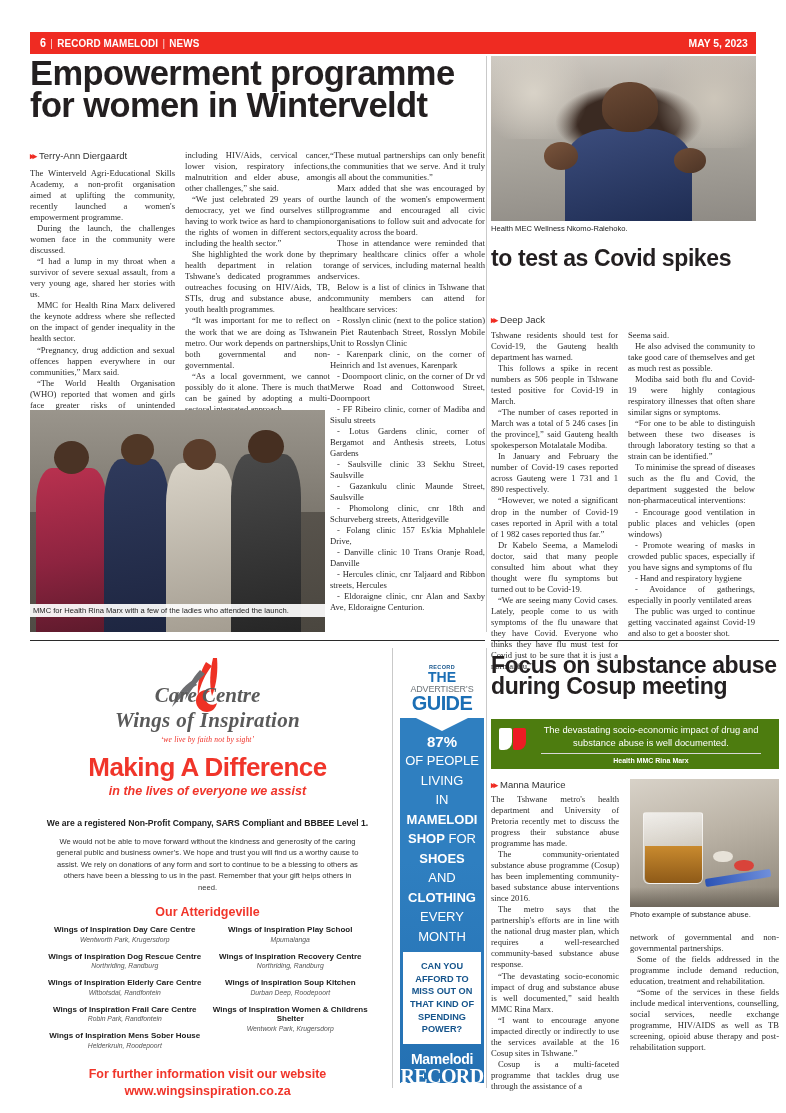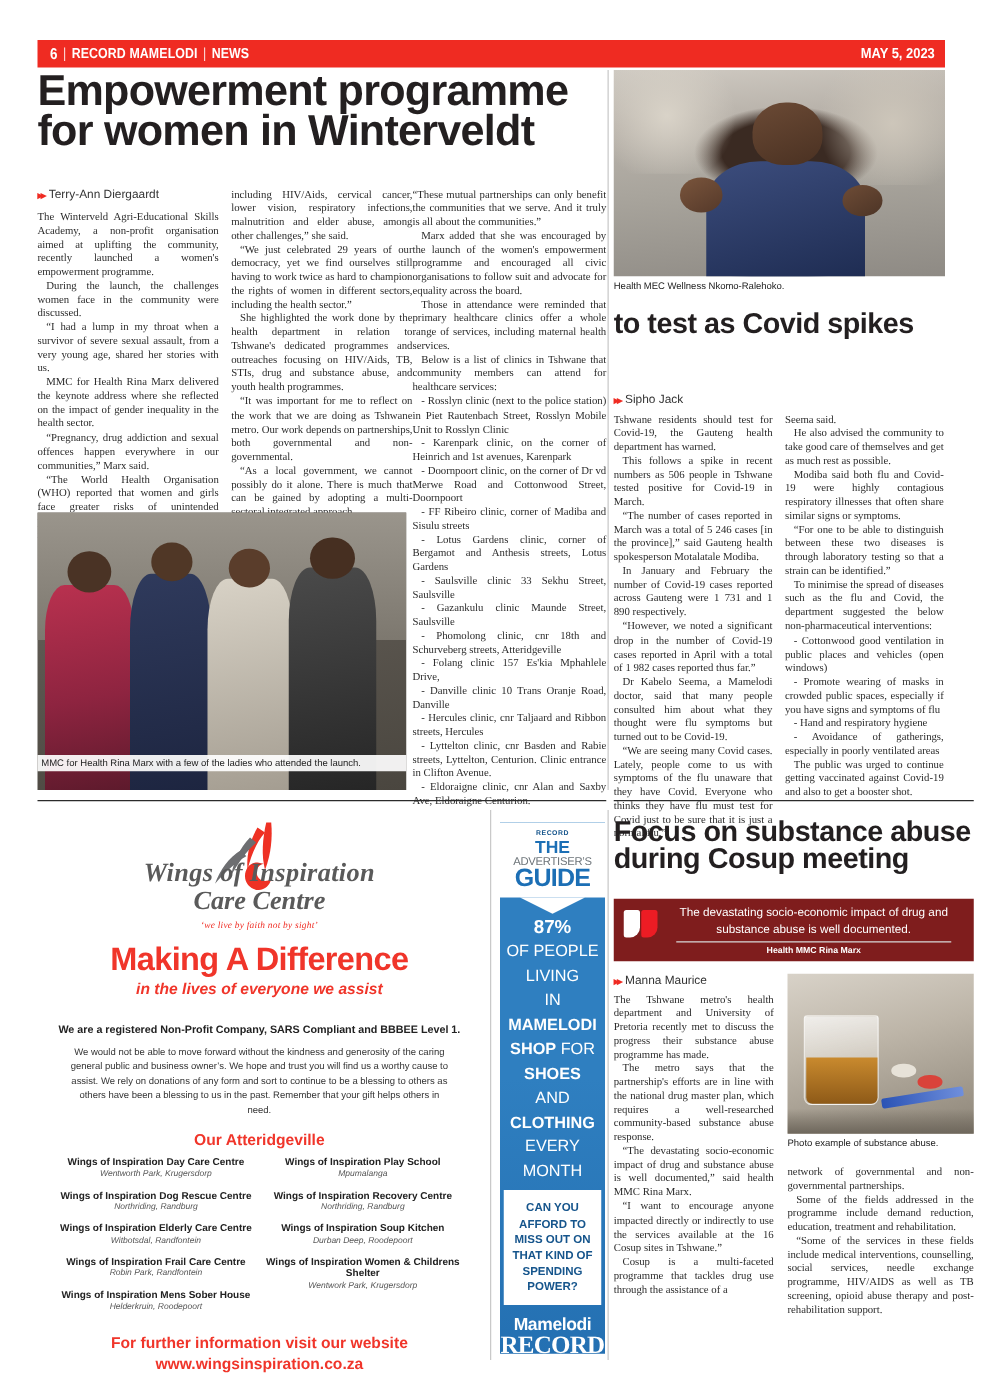--- a/index.html
+++ b/index.html
@@ -175,21 +175,21 @@
   .g-rec { font-family:"Liberation Serif", serif; font-size:20px; font-weight:bold;
     line-height:.95; letter-spacing:-.6px; }
   .g-tel { font-size:10.5px; font-weight:bold; margin-top:5px; }
   .g-dist { font-size:8.4px; line-height:1.35; margin-top:2px; padding:0 4px; }
 
   
   #art3-head { position:absolute; left:491px; top:655px; width:288px; }
   #art3-head .hl { font-size:23px; letter-spacing:-0.4px; }
   #quotebox {
     position:absolute; left:491px; top:719px; width:288px; height:50px;
-    background:#7f1d1d; color:#fff; display:flex; align-items:center;
+    background:#4d7c0f; color:#fff; display:flex; align-items:center;
     font-family:"Liberation Sans", sans-serif;
   }
   #quotebox .qmark { position:relative; width:44px; height:100%; flex:none; }
   #quotebox .qmark .w { position:absolute; left:8px; top:9px; width:13px; height:22px;
     background:#fff; border-radius:2px 2px 8px 2px; }
   #quotebox .qmark .r { position:absolute; left:22px; top:9px; width:13px; height:22px;
     background:#ed1c24; border-radius:2px 2px 8px 2px; }
   #quotebox .qbody { flex:1; padding-right:12px; text-align:center; }
   #quotebox .qtext { font-size:9.4px; line-height:1.35; }
   #quotebox .qline { height:1px; background:#d8d8d8; margin:4px 6px 3px; }
@@ -276,21 +276,20 @@
       <p>- Karenpark clinic, on the corner of Heinrich and 1st avenues, Karenpark</p>
       <p>- Doornpoort clinic, on the corner of Dr vd Merwe Road and Cottonwood Street, Doornpoort</p>
       <p>- FF Ribeiro clinic, corner of Madiba and Sisulu streets</p>
       <p>- Lotus Gardens clinic, corner of Bergamot and Anthesis streets, Lotus Gardens</p>
       <p>- Saulsville clinic 33 Sekhu Street, Saulsville</p>
       <p>- Gazankulu clinic Maunde Street, Saulsville</p>
       <p>- Phomolong clinic, cnr 18th and Schurveberg streets, Atteridgeville</p>
       <p>- Folang clinic 157 Es'kia Mphahlele Drive,</p>
       <p>- Danville clinic 10 Trans Oranje Road, Danville</p>
       <p>- Hercules clinic, cnr Taljaard and Ribbon streets, Hercules</p>
-      <p>- Lyttelton clinic, cnr Basden and Rabie streets, Lyttelton, Centurion. Clinic entrance in Clifton Avenue.</p>
       <p>- Eldoraigne clinic, cnr Alan and Saxby Ave, Eldoraigne Centurion.</p>
     </div>
 
   <div id="photo1">
     <div class="blur1"></div>
     <div class="blur2"></div>
     <div class="jacket"></div>
     <div class="skin"></div>
     <div class="hand"></div>
     <div class="hand2"></div>
@@ -308,58 +307,58 @@
     <div class="h3"></div>
     <div class="h4"></div>
   </div>
   <div id="cap2" class="caption">MMC for Health Rina Marx with a few of the ladies who attended the launch.</div>
 
   <div id="art2-head">
     <div class="hl">to test as Covid spikes</div>
   </div>
   <div id="art2-by" class="byline">
     <span class="arrows">▸▸</span>
-    <span>Sipho Jack</span>
+    <span>Deep Jack</span>
   </div>
   <div id="art2-cols">
     <div class="col body-col">
         <p class="noind">Tshwane residents should test for Covid-19, the Gauteng health department has warned.</p>
         <p>This follows a spike in recent numbers as 506 people in Tshwane tested positive for Covid-19 in March.</p>
         <p>“The number of cases reported in March was a total of 5 246 cases [in the province],” said Gauteng health spokesperson Motalatale Modiba.</p>
         <p>In January and February the number of Covid-19 cases reported across Gauteng were 1 731 and 1 890 respectively.</p>
         <p>“However, we noted a significant drop in the number of Covid-19 cases reported in April with a total of 1 982 cases reported thus far.”</p>
         <p>Dr Kabelo Seema, a Mamelodi doctor, said that many people consulted him about what they thought were flu symptoms but turned out to be Covid-19.</p>
         <p>“We are seeing many Covid cases. Lately, people come to us with symptoms of the flu unaware that they have Covid. Everyone who thinks they have flu must test for Covid just to be sure that it is just a normal flu,”</p>
       </div>
     <div class="col body-col">
         <p class="noind">Seema said.</p>
         <p>He also advised the community to take good care of themselves and get as much rest as possible.</p>
         <p>Modiba said both flu and Covid-19 were highly contagious respiratory illnesses that often share similar signs or symptoms.</p>
         <p>“For one to be able to distinguish between these two diseases is through laboratory testing so that a strain can be identified.”</p>
         <p>To minimise the spread of diseases such as the flu and Covid, the department suggested the below non-pharmaceutical interventions:</p>
-        <p>- Cottonwood good ventilation in public places and vehicles (open windows)</p>
+        <p>- Encourage good ventilation in public places and vehicles (open windows)</p>
         <p>- Promote wearing of masks in crowded public spaces, especially if you have signs and symptoms of flu</p>
         <p>- Hand and respiratory hygiene</p>
         <p>- Avoidance of gatherings, especially in poorly ventilated areas</p>
         <p>The public was urged to continue getting vaccinated against Covid-19 and also to get a booster shot.</p>
       </div>
   </div>
 
   <div id="advert">
     <div class="logo-wrap">
       <svg width="355" height="66" viewBox="0 0 355 66" style="position:absolute;left:0;top:0;">
         <path d="M176 8 c-6 10 -9 22 -8 34 c3 -12 7 -22 14 -30 z" fill="#ee3124"></path>
         <path d="M183 4 c-3 13 -4 26 -1 38 c5 -13 6 -26 5 -38 z" fill="#ee3124"></path>
         <path d="M170 16 c-8 8 -13 19 -15 30 c6 -10 12 -19 20 -26 z" fill="#6d6e71"></path>
         <path d="M163 26 c-10 6 -17 16 -21 27 c8 -9 16 -17 25 -22 z" fill="#6d6e71"></path>
         <path d="M176 36 c-6 0 -10 5 -10 11 c0 6 5 11 11 11 c5 0 9 -4 10 -9 c-4 3 -9 2 -11 -2 c-2 -4 0 -9 5 -10 z" fill="#ee3124"></path>
       </svg>
       <div style="position:absolute;left:0;top:32px;width:355px;">
+        <div class="logo-script logo-l2">Care Centre</div>
         <div class="logo-script logo-l1">Wings of Inspiration</div>
-        <div class="logo-script logo-l2">Care Centre</div>
         <div class="logo-tag">‘we live by faith not by sight’</div>
       </div>
     </div>
     <div class="ad-h1">Making A Difference</div>
     <div class="ad-h2">in the lives of everyone we assist</div>
     <div class="ad-bold">We are a registered Non-Profit Company, SARS Compliant and BBBEE Level 1.</div>
     <div class="ad-para">We would not be able to move forward without the kindness and generosity of the caring general public and business owner’s. We hope and trust you will find us a worthy cause to assist. We rely on donations of any form and sort to continue to be a blessing to others as others have been a blessing to us in the past. Remember that your gift helps others in need.</div>
     <div class="ad-orgs-h">Our Atteridgeville</div>
     <div class="orgs">
       <div class="ocol" id="orgs-left">
@@ -446,20 +445,21 @@
       <div class="qline"></div>
       <div class="qattr">Health MMC Rina Marx</div>
     </div>
   </div>
   <div id="art3-by" class="byline">
     <span class="arrows">▸▸</span>
     <span>Manna Maurice</span>
   </div>
   <div id="art3-col1" class="body-col">
       <p class="noind">The Tshwane metro's health department and University of Pretoria recently met to discuss the progress their substance abuse programme has made.</p>
+      <p>The community-orientated substance abuse programme (Cosup) has been implementing community-based substance abuse interventions since 2016.</p>
       <p>The metro says that the partnership's efforts are in line with the national drug master plan, which requires a well-researched community-based substance abuse response.</p>
       <p>“The devastating socio-economic impact of drug and substance abuse is well documented,” said health MMC Rina Marx.</p>
       <p>“I want to encourage anyone impacted directly or indirectly to use the services available at the 16 Cosup sites in Tshwane.”</p>
       <p>Cosup is a multi-faceted programme that tackles drug use through the assistance of a</p>
     </div>
   <div id="art3-col2" class="body-col">
       <p class="noind">network of governmental and non-governmental partnerships.</p>
       <p>Some of the fields addressed in the programme include demand reduction, education, treatment and rehabilitation.</p>
       <p>“Some of the services in these fields include medical interventions, counselling, social services, needle exchange programme, HIV/AIDS as well as TB screening, opioid abuse therapy and post-rehabilitation support.</p>
     </div>

